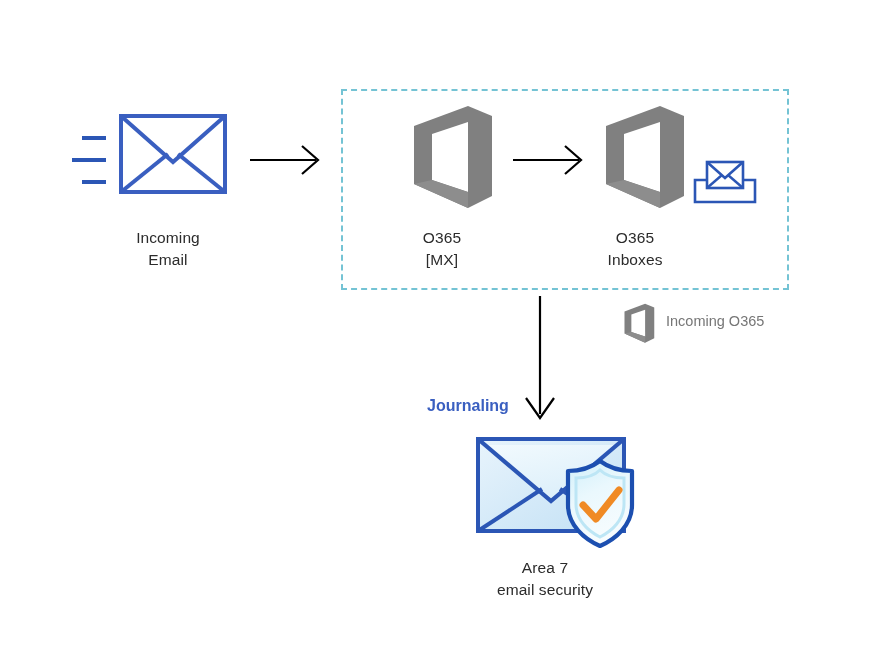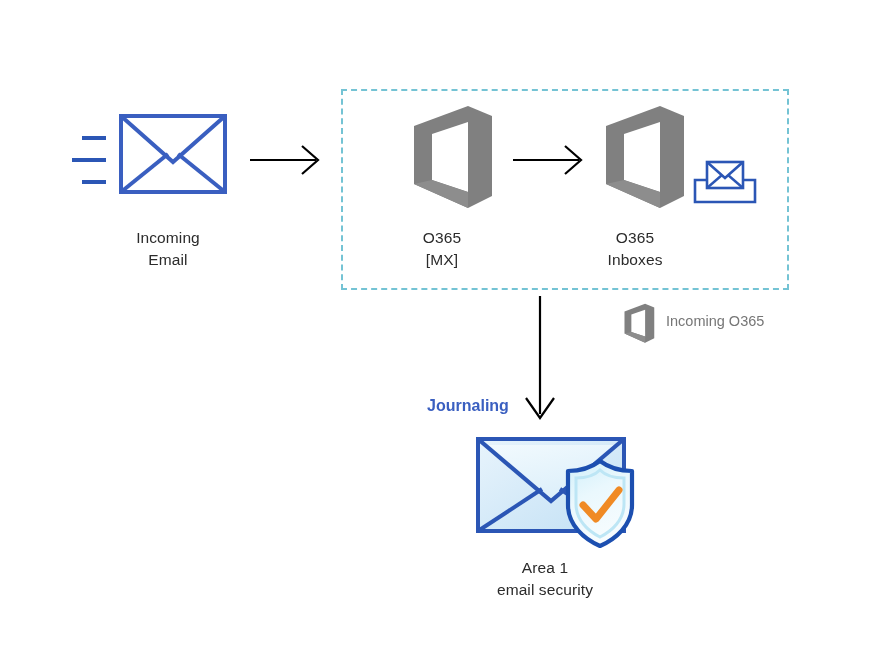--- a/index.html
+++ b/index.html
@@ -204,16 +204,16 @@
 
       <path d="M102 44 C114 44 126 40 134 34 C142 40 154 44 166 44 L166 78
                C166 98 150 112 134 119 C118 112 102 98 102 78 Z" fill="url(#shieldGrad)" stroke="#1C4FB0" stroke-width="4.2" stroke-linejoin="round"></path>
 
       <path d="M110 51 C120 51 129 48 134 43 C139 48 148 51 158 51 L158 77
                C158 93 146 104 134 110 C122 104 110 93 110 77 Z" fill="none" stroke="#BDE6F5" stroke-width="3"></path>
 
       <path d="M117 78 L130 92 L153 63" fill="none" stroke="#F08A24" stroke-width="7" stroke-linecap="round" stroke-linejoin="round"></path>
     </svg>
   </div>
-  <div class="node-label" id="label-area1">Area 1
+  <div class="node-label" id="label-area1">Area 7
 email security</div>
 
 </div>
 
 </body></html>

